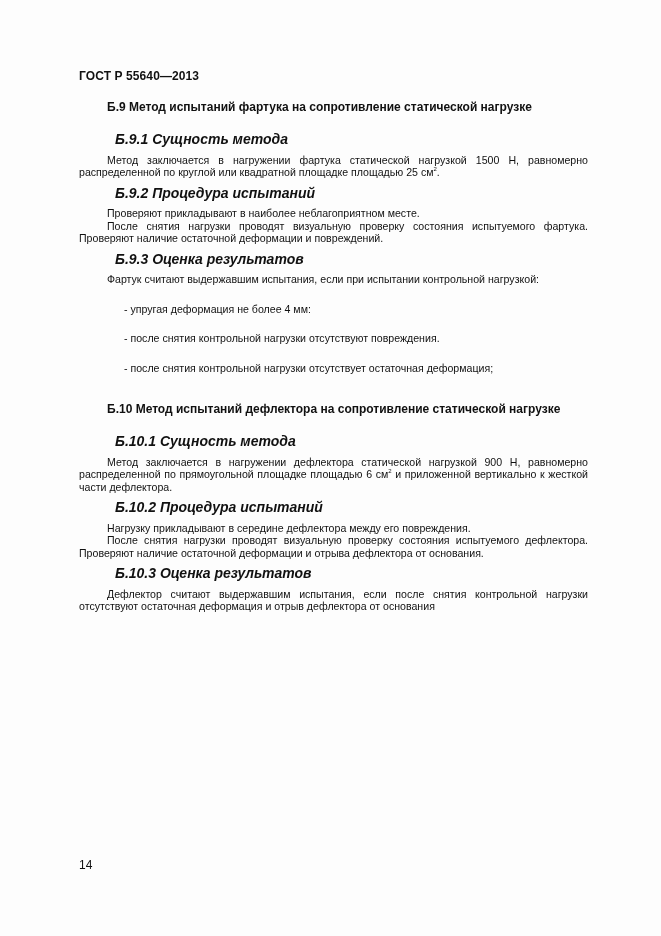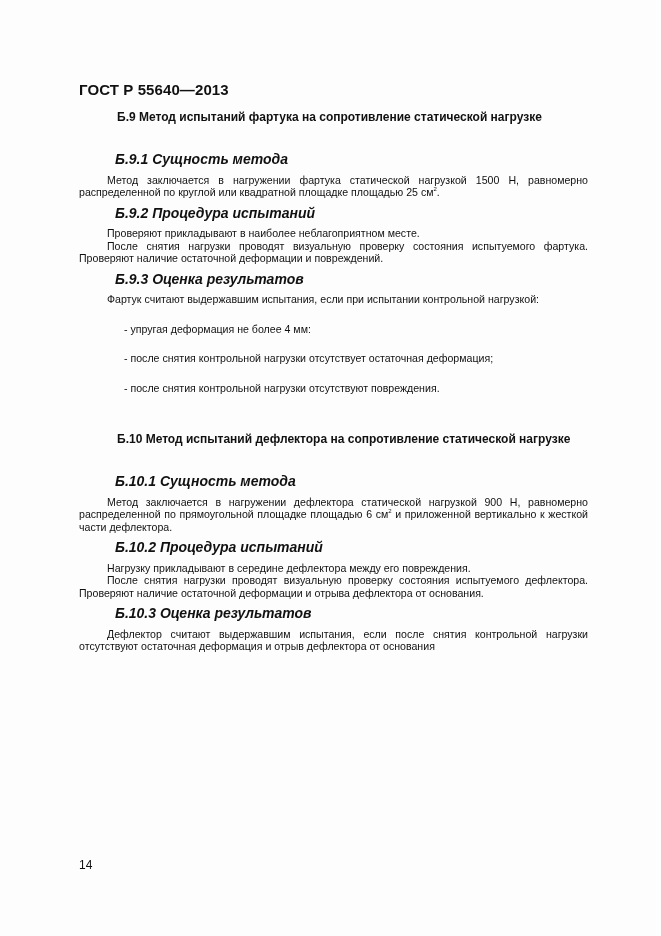--- a/index.html
+++ b/index.html
@@ -1,20 +1,20 @@
 <!DOCTYPE html>
 <html><head>
 <meta charset="utf-8">
 <style>
   html, body { margin:0; padding:0; }
   body { width:661px; height:936px; background:#fdfdfd; position:relative; overflow:hidden;
          font-family:"Liberation Sans", sans-serif; color:#111; }
-  .header { position:absolute; left:79px; top:81px; font-size:15px; font-weight:bold; letter-spacing:0.1px; }
+  .header { position:absolute; left:79px; top:69px; font-size:12px; font-weight:bold; letter-spacing:0.1px; }
   .content { position:absolute; left:79px; top:100px; width:509px; font-size:10.6px; line-height:12.5px; }
-  h2 { margin:10px; font-size:12px; font-weight:bold; padding-left:28px; line-height:14px; }
+  h2 { margin:0; font-size:12px; font-weight:bold; padding-left:28px; line-height:14px; }
   h3 { margin:8px; font-size:14px; font-weight:bold; padding-left:28px; line-height:12.5px;font-style:italic; }
   p { margin:0; text-align:justify; text-indent:28px; }
   .li { margin:17px; padding-left:28px; }
   sup { font-size:6px; vertical-align:5px; line-height:0; }
   .gap-s { height:11px; }
   .footer { position:absolute; left:79px; top:858px; font-size:12px; }
 </style>
 </head>
 <body>
 
@@ -27,22 +27,22 @@
   <h3>Б.9.1 Сущность метода</h3>
   <p><span>Метод заключается в нагружении фартука статической нагрузкой 1500 Н, равномерно распределенной по круглой или квадратной площадке площадью 25 см</span><sup>2</sup><span>.</span></p>
 
   <h3>Б.9.2 Процедура испытаний</h3>
   <p>Проверяют прикладывают в наиболее неблагоприятном месте.</p>
   <p>После снятия нагрузки проводят визуальную проверку состояния испытуемого фартука. Проверяют наличие остаточной деформации и повреждений.</p>
 
   <h3>Б.9.3 Оценка результатов</h3>
   <p>Фартук считают выдержавшим испытания, если при испытании контрольной нагрузкой:</p>
   <div class="li">- упругая деформация не более 4 мм:</div>
+  <div class="li">- после снятия контрольной нагрузки отсутствуют повреждения.</div>
   <div class="li">- после снятия контрольной нагрузки отсутствует остаточная деформация;</div>
-  <div class="li">- после снятия контрольной нагрузки отсутствуют повреждения.</div>
   <div class="gap-s"></div>
 
   <h2>Б.10 Метод испытаний дефлектора на сопротивление статической  нагрузке</h2>
   <div class="gap-s"></div>
 
   <h3>Б.10.1 Сущность метода</h3>
   <p><span>Метод заключается в нагружении дефлектора статической нагрузкой 900 Н, равномерно распределенной по прямоугольной площадке площадью 6 см</span><sup>2</sup><span> и приложенной вертикально к жесткой части дефлектора.</span></p>
 
   <h3>Б.10.2 Процедура испытаний</h3>
   <p>Нагрузку прикладывают в середине дефлектора между его повреждения.</p>

